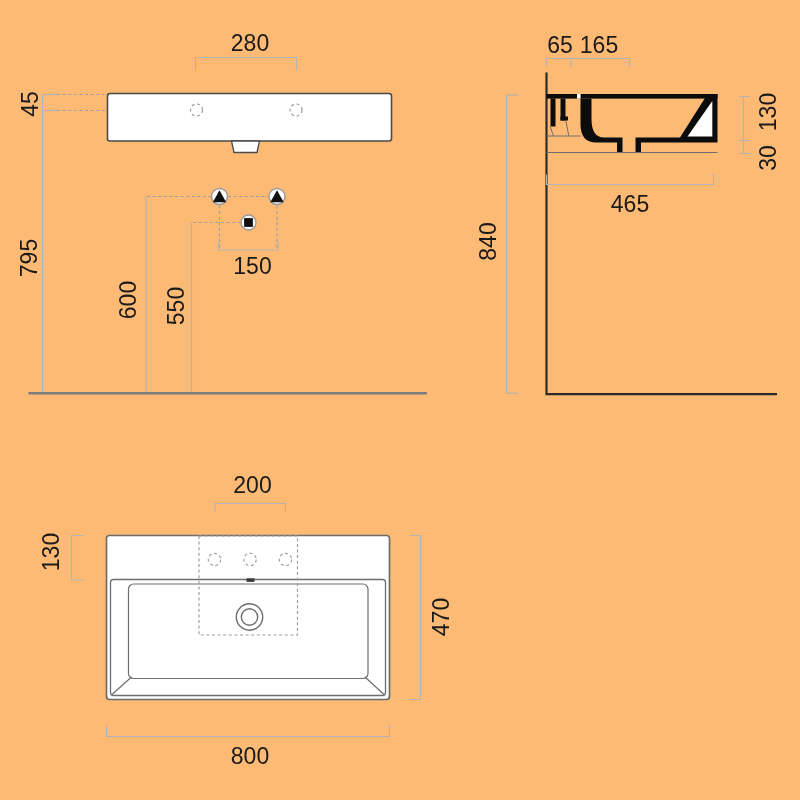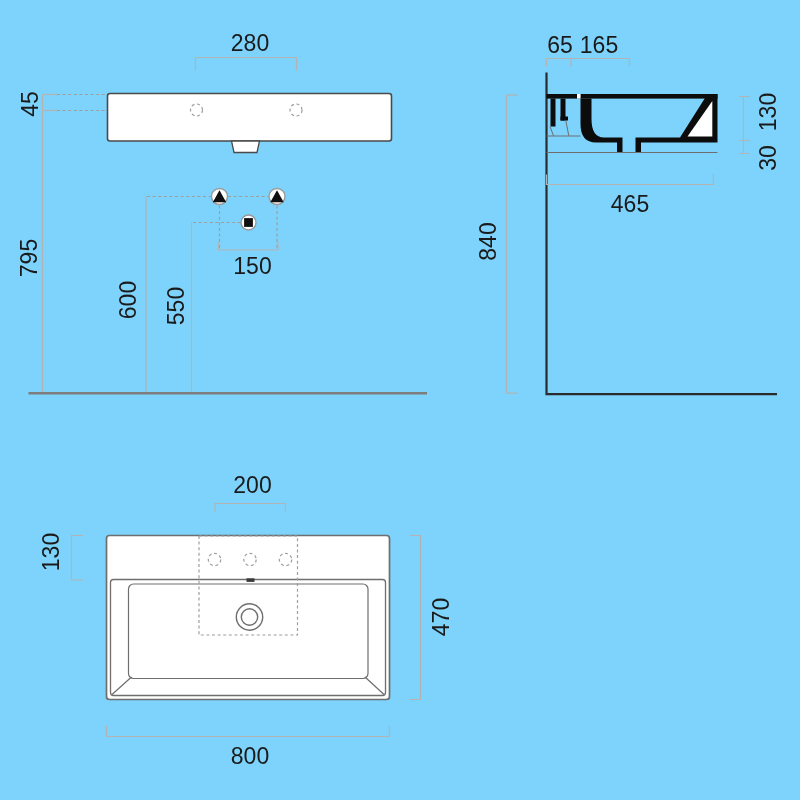--- a/index.html
+++ b/index.html
@@ -1,16 +1,16 @@
 <!DOCTYPE html>
 <html><head>
 <meta charset="utf-8">
 <style>
   html,body{margin:0;padding:0;background:#ffffff;}
-  .stage{position:relative;width:800px;height:800px;background:#7dd3fc;overflow:hidden;
+  .stage{position:relative;width:800px;height:800px;background:#fdba74;overflow:hidden;
          font-family:"Liberation Sans","DejaVu Sans",sans-serif;}
   svg{display:block}
   text{font-family:"Liberation Sans","DejaVu Sans",sans-serif;font-size:23px;fill:#1a1a1a;}
   .dim{stroke:#b3b3b3;stroke-width:1.2;fill:none;}
   .dash{stroke:#9e9e9e;stroke-width:1.2;fill:none;stroke-dasharray:3 2.6;}
   .outline{stroke:#4a4a4a;stroke-width:1.6;fill:#ffffff;}
   .thin{stroke:#6e6e6e;fill:none;}
   .sect{fill:#0c0c0c;stroke:none;}
 </style>
 </head>

